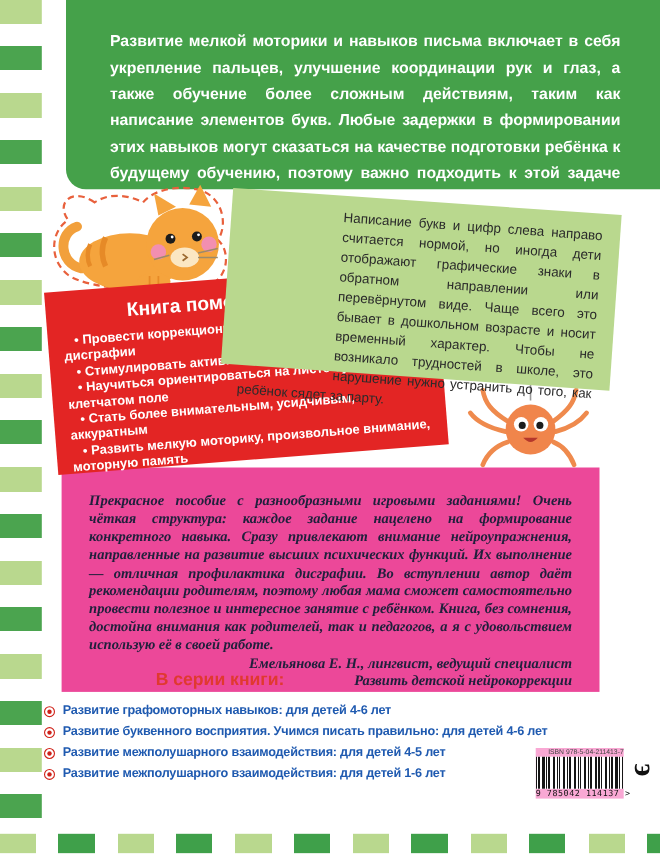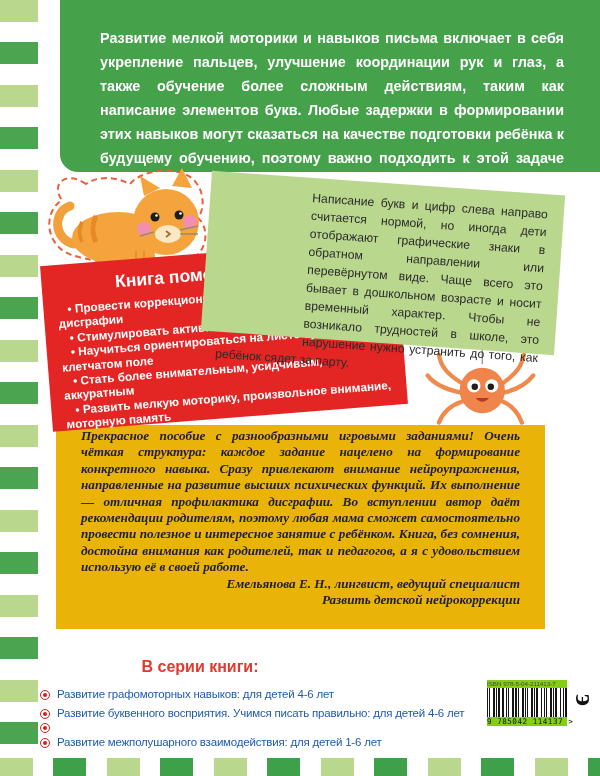--- a/index.html
+++ b/index.html
@@ -47,45 +47,45 @@
     padding:9px 14px; color:#ffffff; z-index:2;
   }
   .benefits-title { font-size:17.5px; font-weight:bold; text-align:center; margin:2px 0 6px 0; }
   .benefits-list { list-style:none; margin:0; padding:0; font-size:11.8px; font-weight:bold; line-height:14.4px; }
   .benefits-list li { text-indent:10px; }
   .benefits-list li::before { content:"• "; }
 
   
   .review-box {
     position:absolute; left:56px; top:425px; width:489px; height:204px;
-    background:#eab308; box-sizing:border-box; padding:3px 25px;
+    background:#ec4899; box-sizing:border-box; padding:22px 25px;
     font-family:"Liberation Serif", serif; font-style:italic; font-weight:bold;
     font-size:13.2px; line-height:16.4px; color:#20203c;
   }
   .review-text { text-align:justify; }
   .review-signature { text-align:right; margin-top:0; }
   .review-signature span { display:block; }
 
   
-  .series { position:absolute; left:40px; top:658px; width:500px; }
+  .series { position:absolute; left:40px; top:610px; width:500px; }
   .series-title { color:#e0392f; font-weight:bold; font-size:16px; width:320px; text-align:center; margin:0 0 9px 0; }
   .series-list { list-style:none; margin:0; padding:0; font-size:11.5px; letter-spacing:-0.2px;
-    font-weight:normal; color:#1f5ab0; line-height:19px; }
+    font-weight:bold; color:#1f5ab0; line-height:19px; }
   .series-list li { display:flex; align-items:center; }
   .ring-dot {
     flex:0 0 auto; width:8px; height:8px; margin:0 7px 0 0; border:1.5px solid #cf2017;
     border-radius:50%; position:relative; display:inline-block;
   }
   .ring-dot::after {
     content:""; position:absolute; left:2px; top:2px; width:4px; height:4px;
     border-radius:50%; background:#cf2017;
   }
 
   
-  .barcode-block { position:absolute; left:487px; top:680px; width:80px; text-align:left; background:#84cc16; }
+  .barcode-block { position:absolute; left:487px; top:680px; width:80px; text-align:right; background:#f9a8d4; }
   .isbn-label { font-size:6.2px; color:#444; white-space:nowrap; }
   .bars {
     height:29px; margin-top:1px; background-color:#ffffff;
     background-image:repeating-linear-gradient(90deg,
       #151515 0 1px, #ffffff 1px 2px, #151515 2px 3.5px, #ffffff 3.5px 6px,
       #151515 6px 8px, #ffffff 8px 9.5px);
   }
   .barcode-digits { font-family:"DejaVu Sans Mono", monospace; font-size:7.6px; color:#111;
     white-space:nowrap; letter-spacing:0.5px; }
 
@@ -187,20 +187,21 @@
       <li>
           <i class="ring-dot"></i>
           <span>Развитие графомоторных навыков: для детей 4-6 лет</span>
         </li>
         <li>
           <i class="ring-dot"></i>
           <span>Развитие буквенного восприятия. Учимся писать правильно: для детей 4-6 лет</span>
         </li>
         <li>
           <i class="ring-dot"></i>
+          <span>Развитие межполушарного взаимодействия: для детей 4-5 лет</span>
         </li>
         <li>
           <i class="ring-dot"></i>
           <span>Развитие межполушарного взаимодействия: для детей 1-6 лет</span>
         </li>
     </ul>
   </div>
 
   <div class="barcode-block">
     <div class="isbn-label">ISBN 978-5-04-211413-7</div>

